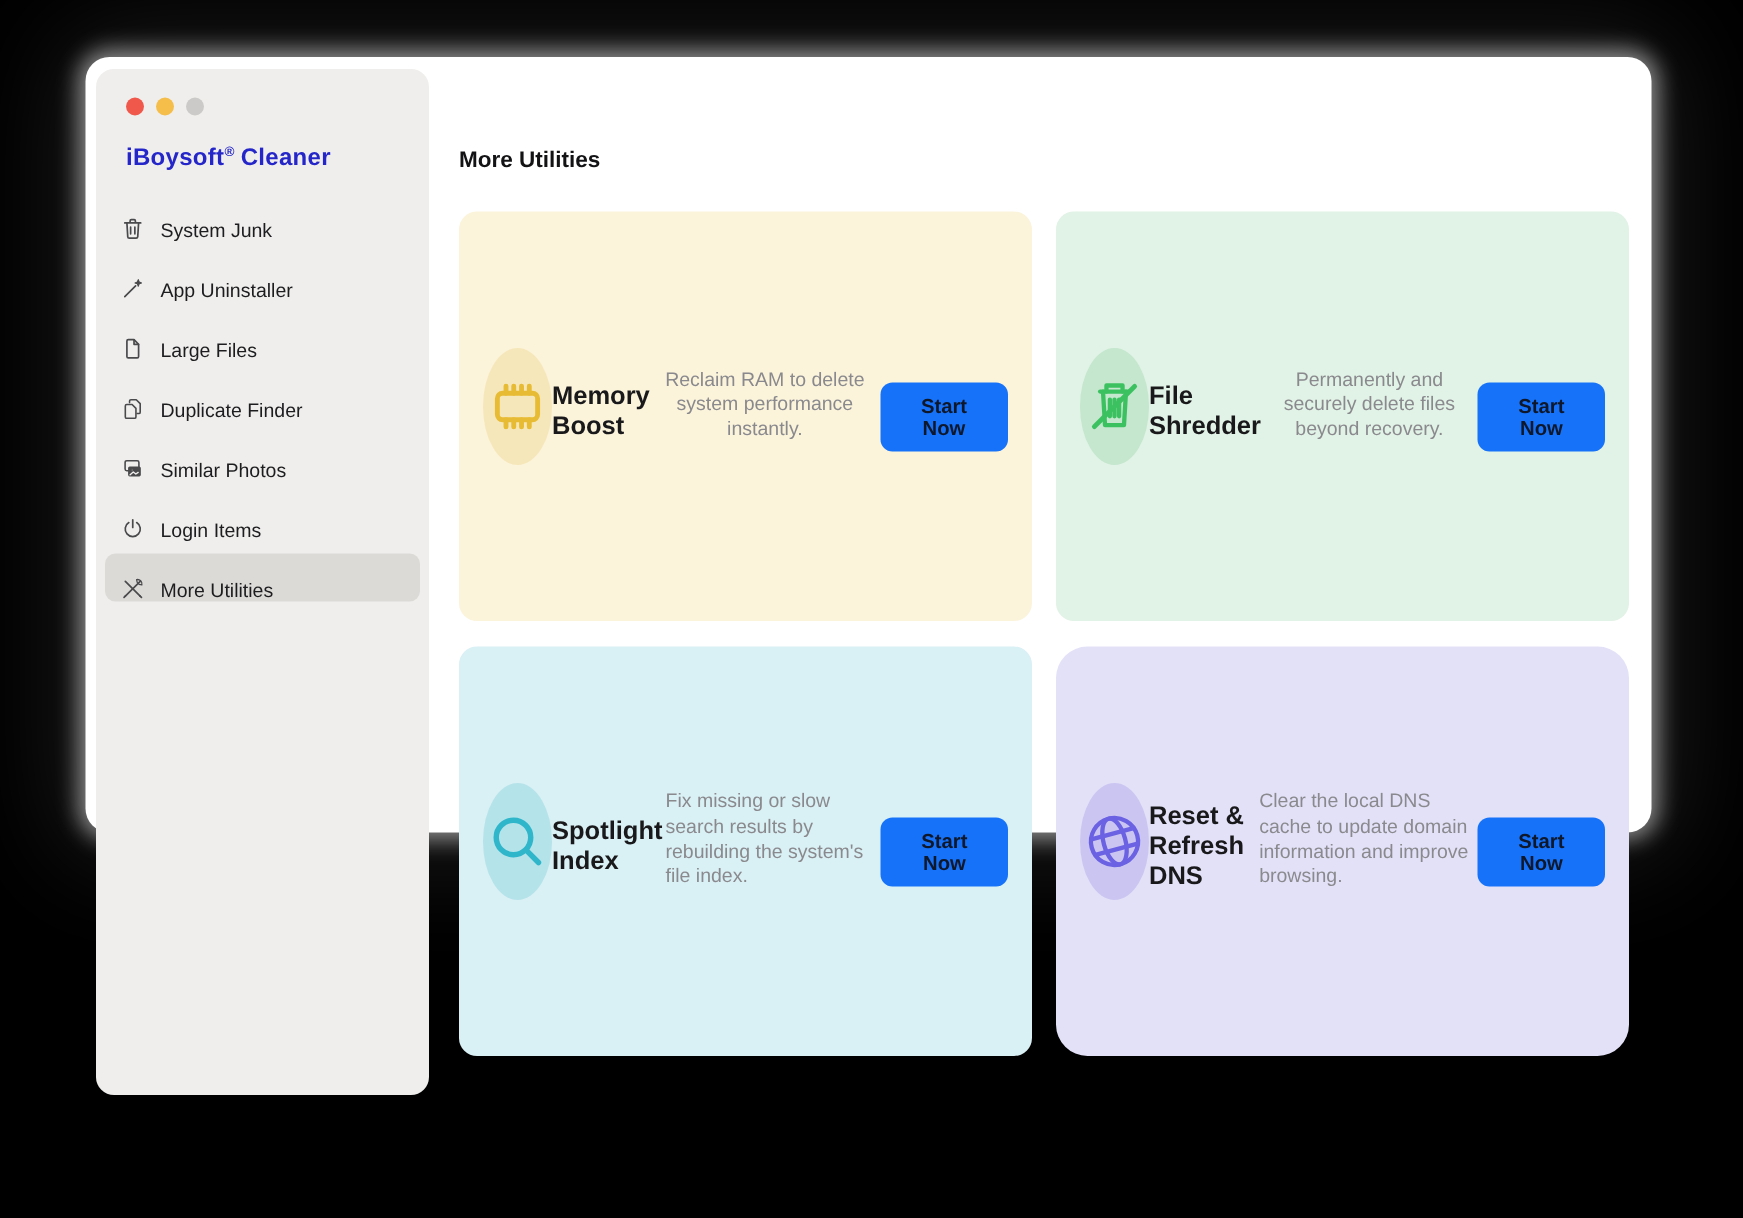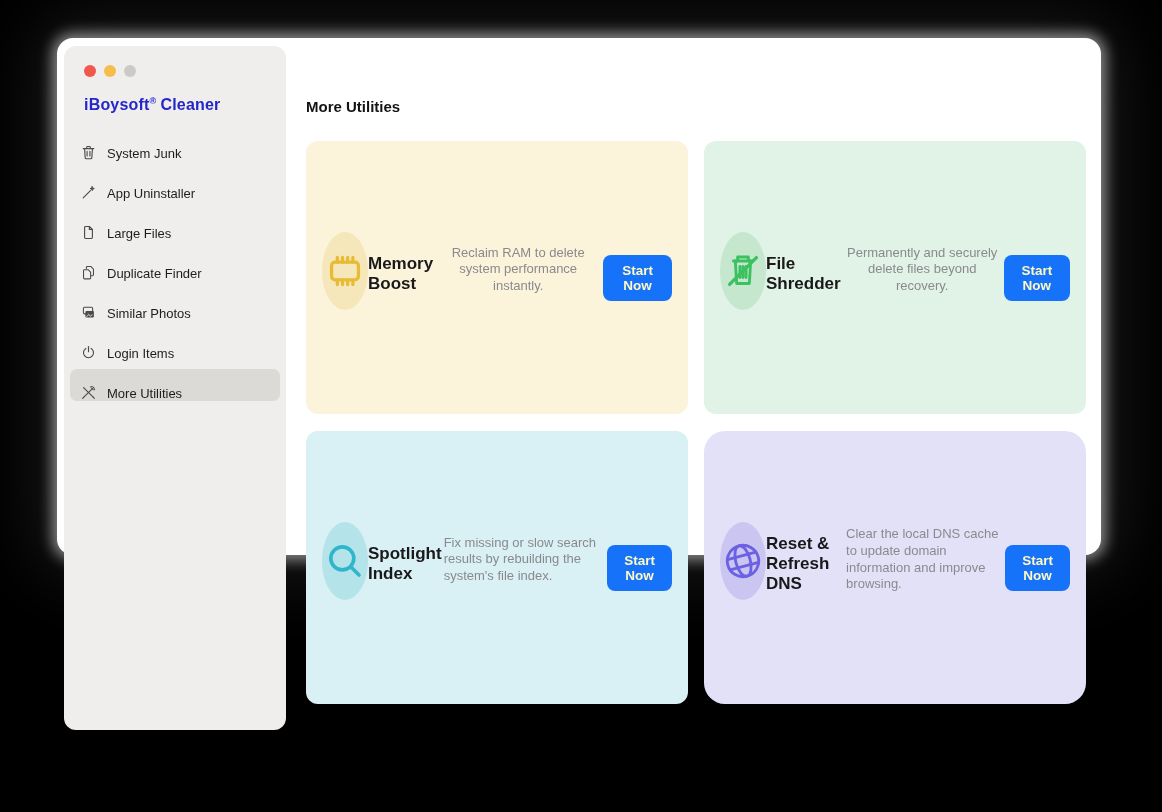--- a/index.html
+++ b/index.html
@@ -51,23 +51,23 @@
   .card-circle {
     width:78px; height:78px; border-radius:50%;
     display:flex; align-items:center; justify-content:center; margin-bottom:14px;
   }
   .card-circle svg { width:46px; height:46px; }
   .card-title { font-size:17px; font-weight:600; color:#19191b; margin-bottom:7px; }
   .card-desc { font-size:13px; line-height:1.28; color:#8A8A8E; margin-bottom:16px; }
   .card:nth-child(-n+2) .card-desc { text-align:center; max-width:332px; }
   .card:nth-child(n+3) .card-desc { text-align:left; width:100%; padding:0 2px; }
   .start-btn {
-    background:#1673F9; color:#fef9c3; border:none; border-radius:8px;
+    background:#1673F9; color:#0f172a; border:none; border-radius:8px;
     font-family:inherit; font-size:13.5px; font-weight:700;
-    padding:8px 17px; cursor:pointer;
+    padding:8px 27px; cursor:pointer;
   }
 </style>
 </head>
 <body>
 
 <div class="window">
 
   <aside class="sidebar">
     <div class="traffic" id="traffic">
         <span class="dot" style="background: rgb(240, 88, 76);"></span>

